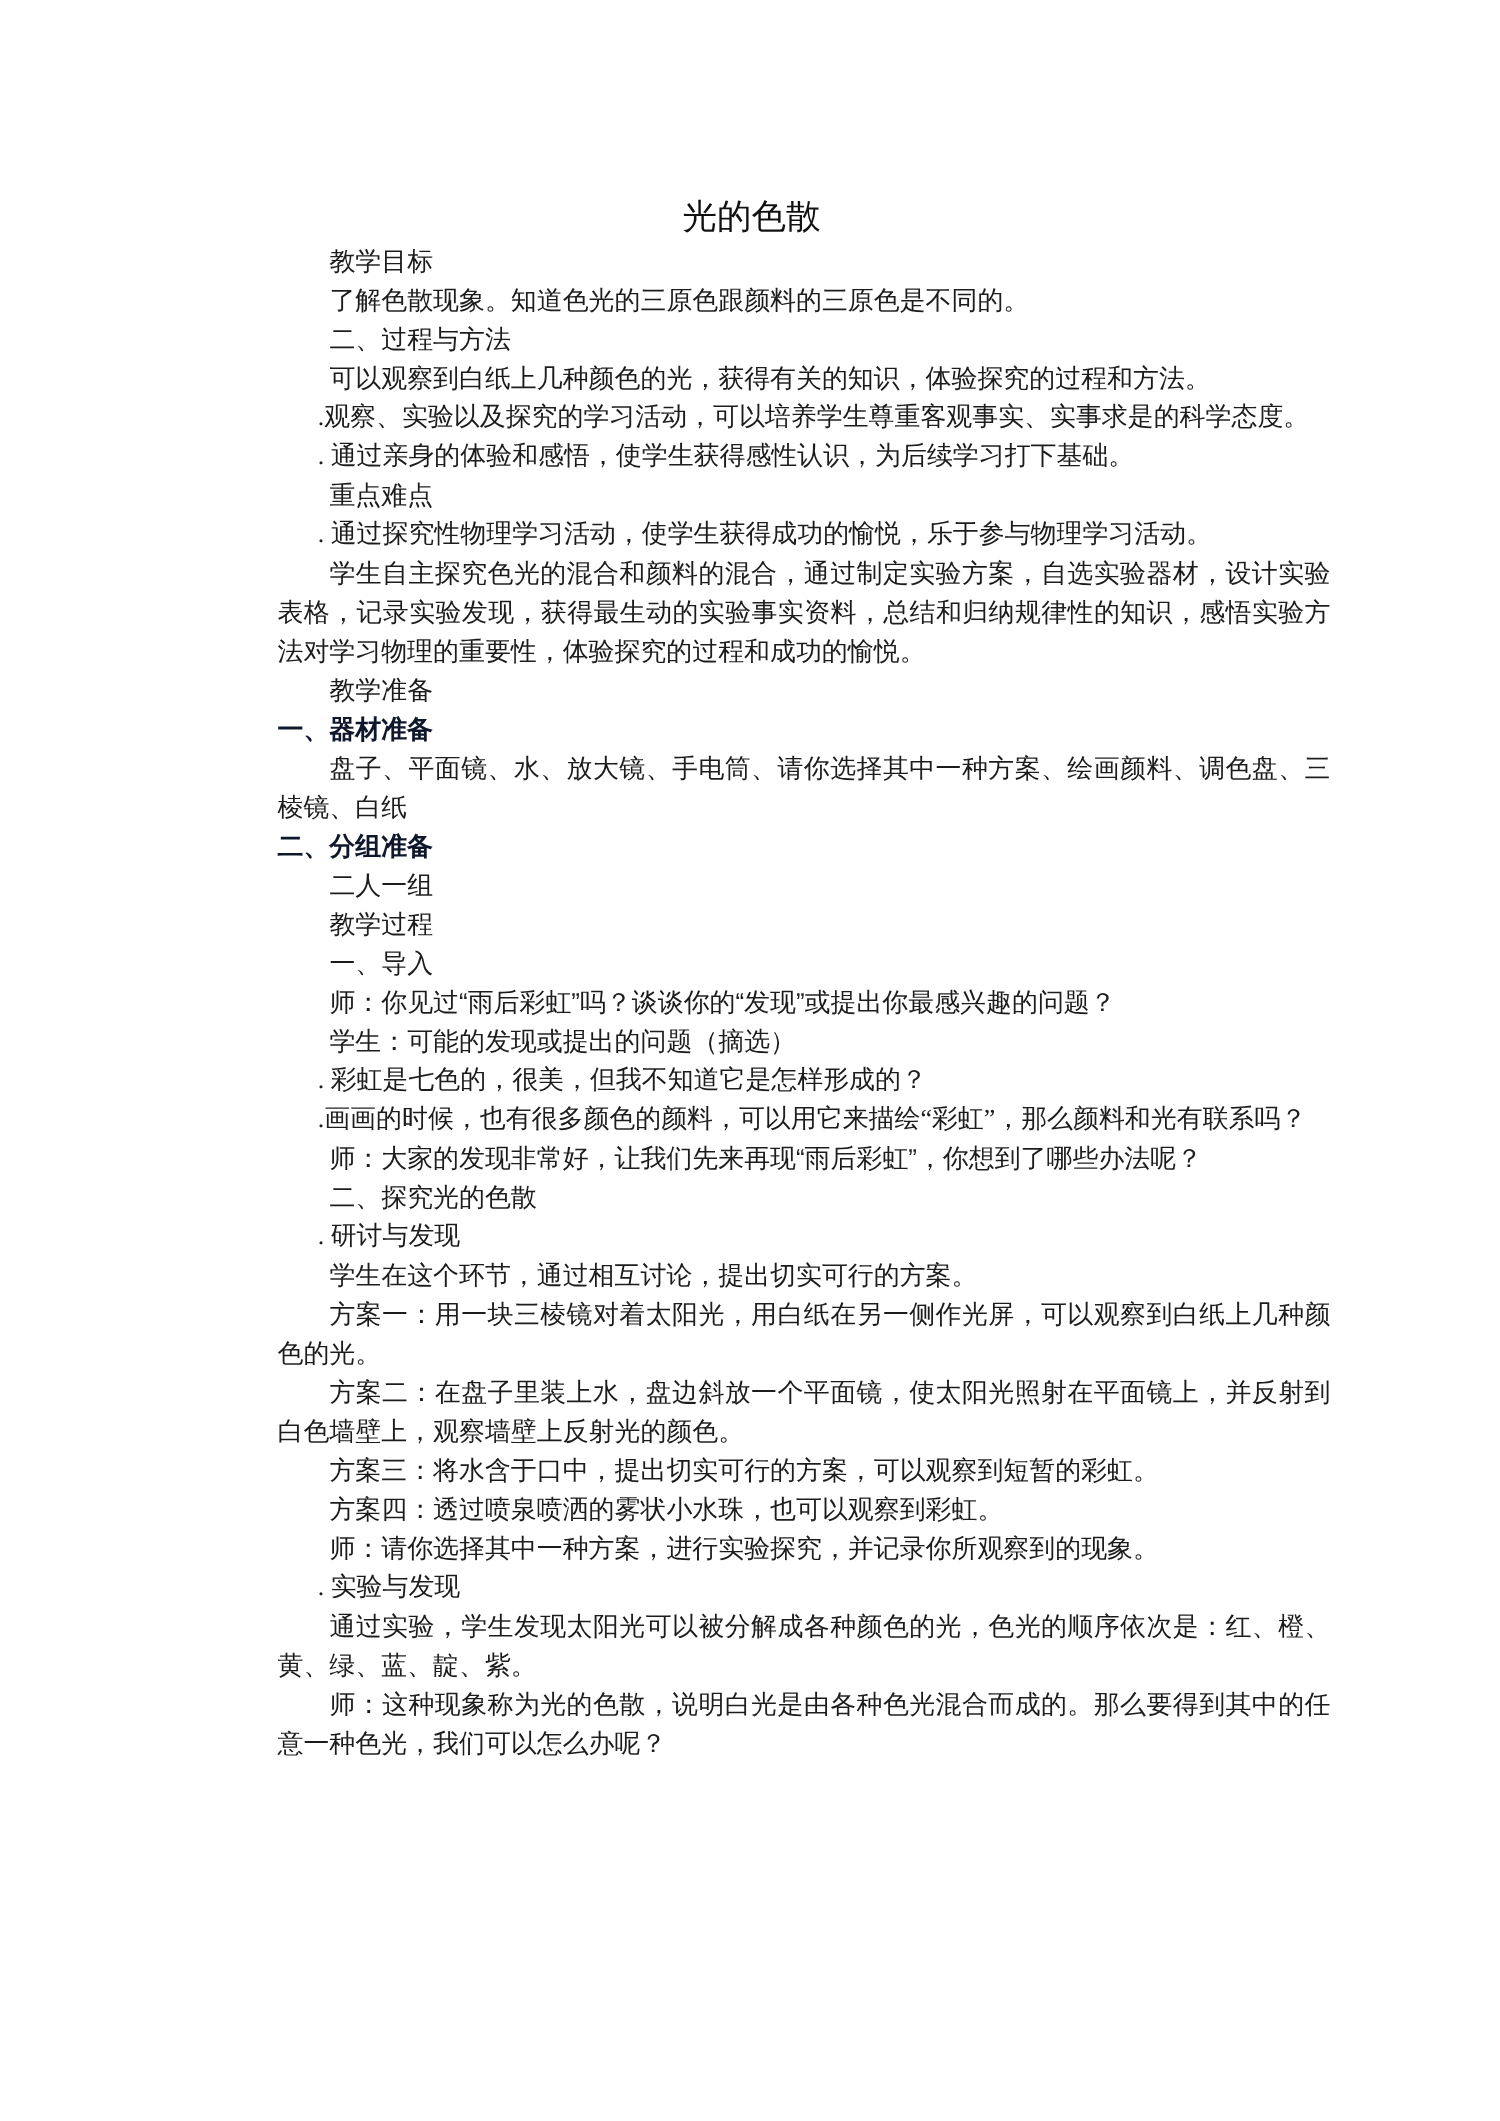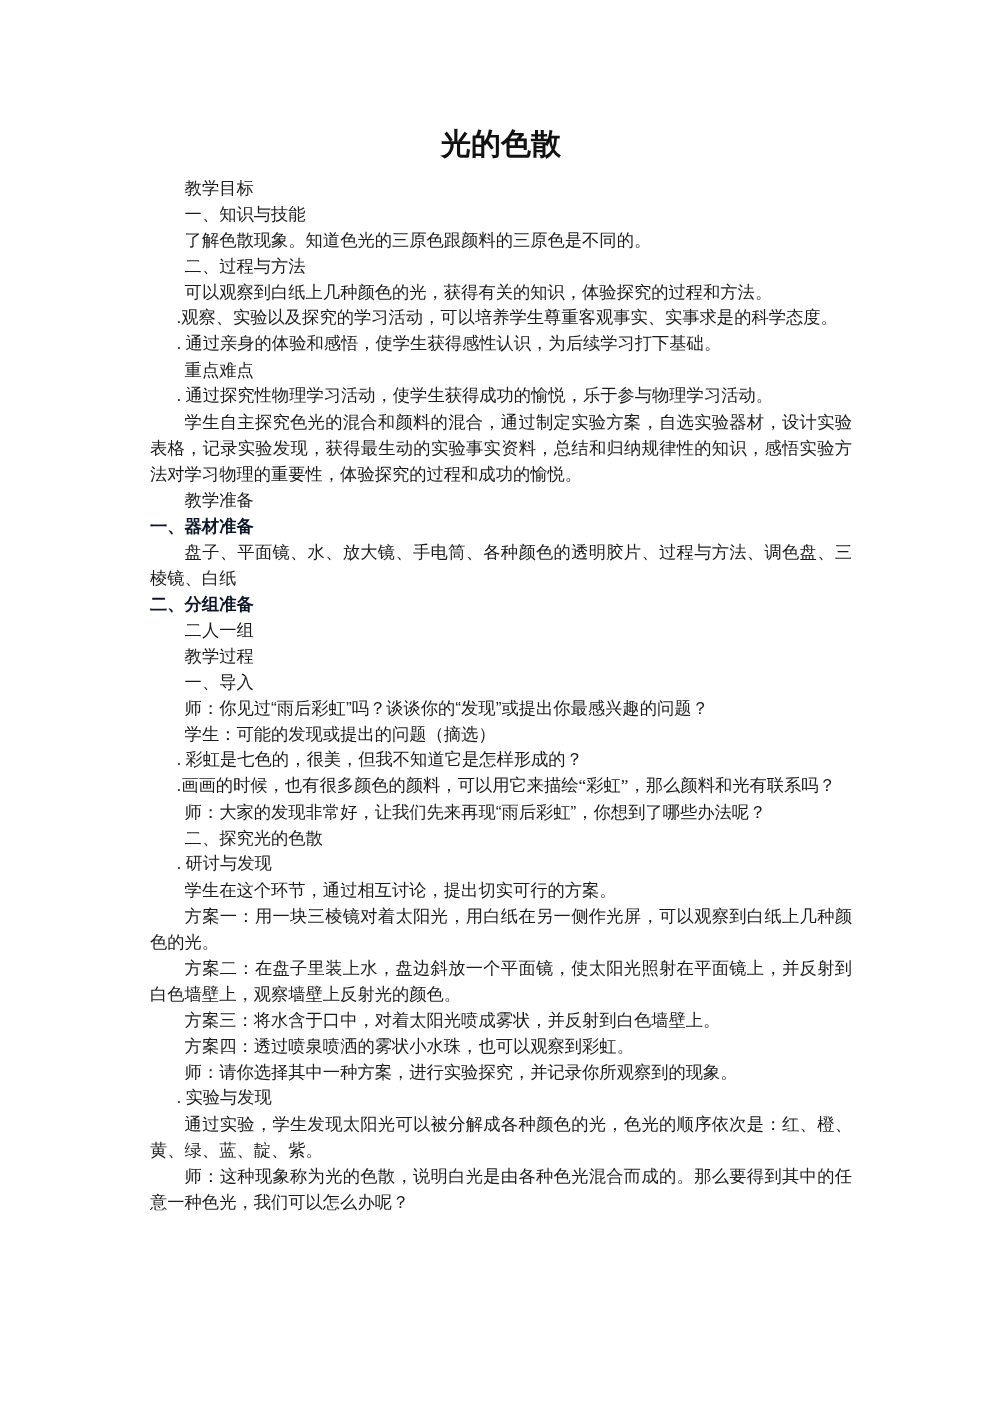--- a/index.html
+++ b/index.html
@@ -9,73 +9,72 @@
     height: 1414px;
     margin: 0 auto;
     background: #ffffff;
     box-sizing: border-box;
     padding: 131px 148px 0 150px;
     font-family: "Liberation Sans", "DejaVu Sans", sans-serif;
     color: #1c1c1c;
     overflow: hidden;
   }
   .doc-title {
-    margin: 0 0 18px 0;
-    font-size: 30px;
+    margin: 0 0 4px 0;
+    font-size: 23px;
     line-height: 26px;
-    font-weight: bold;
+    font-weight: normal;
     text-align: center;
     color: #111111;
   }
-  .doc-body { width: 702px; }
+  .doc-body { width: 702px; margin-left: 35px; }
   .para {
     margin: 0;
     font-size: 17.3px;
     line-height: 26px;
     text-align: justify;
     text-justify: inter-ideograph;
     word-break: break-all;
   }
   .para.indent  { text-indent: 2em; }
   .para.dot     { text-indent: 1.55em; font-family: Liberation Serif, serif; }
   .para.heading { text-indent: 0; font-weight: bold; color: #0f172a; }
 </style>
 </head>
 <body>
 
 <div class="page">
   <h1 class="doc-title">光的色散</h1>
   <div class="doc-body">
       <p class="para indent">教学目标</p>
-      <p class="para indent">一、知识与技能</p>
       <p class="para indent">了解色散现象。知道色光的三原色跟颜料的三原色是不同的。</p>
       <p class="para indent">二、过程与方法</p>
       <p class="para indent">可以观察到白纸上几种颜色的光，获得有关的知识，体验探究的过程和方法。</p>
       <p class="para dot">.观察、实验以及探究的学习活动，可以培养学生尊重客观事实、实事求是的科学态度。</p>
       <p class="para dot">. 通过亲身的体验和感悟，使学生获得感性认识，为后续学习打下基础。</p>
       <p class="para indent">重点难点</p>
       <p class="para dot">. 通过探究性物理学习活动，使学生获得成功的愉悦，乐于参与物理学习活动。</p>
       <p class="para indent">学生自主探究色光的混合和颜料的混合，通过制定实验方案，自选实验器材，设计实验表格，记录实验发现，获得最生动的实验事实资料，总结和归纳规律性的知识，感悟实验方法对学习物理的重要性，体验探究的过程和成功的愉悦。</p>
       <p class="para indent">教学准备</p>
       <p class="para heading">一、器材准备</p>
-      <p class="para indent">盘子、平面镜、水、放大镜、手电筒、各种颜色的透明胶片、过程与方法、调色盘、三棱镜、白纸</p>
+      <p class="para indent">盘子、平面镜、水、放大镜、手电筒、请你选择其中一种方案、绘画颜料、调色盘、三棱镜、白纸</p>
       <p class="para heading">二、分组准备</p>
       <p class="para indent">二人一组</p>
       <p class="para indent">教学过程</p>
       <p class="para indent">一、导入</p>
       <p class="para indent">师：你见过“雨后彩虹”吗？谈谈你的“发现”或提出你最感兴趣的问题？</p>
       <p class="para indent">学生：可能的发现或提出的问题（摘选）</p>
       <p class="para dot">. 彩虹是七色的，很美，但我不知道它是怎样形成的？</p>
       <p class="para dot">.画画的时候，也有很多颜色的颜料，可以用它来描绘“彩虹”，那么颜料和光有联系吗？</p>
       <p class="para indent">师：大家的发现非常好，让我们先来再现“雨后彩虹”，你想到了哪些办法呢？</p>
       <p class="para indent">二、探究光的色散</p>
       <p class="para dot">. 研讨与发现</p>
       <p class="para indent">学生在这个环节，通过相互讨论，提出切实可行的方案。</p>
       <p class="para indent">方案一：用一块三棱镜对着太阳光，用白纸在另一侧作光屏，可以观察到白纸上几种颜色的光。</p>
       <p class="para indent">方案二：在盘子里装上水，盘边斜放一个平面镜，使太阳光照射在平面镜上，并反射到白色墙壁上，观察墙壁上反射光的颜色。</p>
-      <p class="para indent">方案三：将水含于口中，对着太阳光喷成雾状，并反射到白色墙壁上。</p>
+      <p class="para indent">方案三：将水含于口中，提出切实可行的方案，可以观察到短暂的彩虹。</p>
       <p class="para indent">方案四：透过喷泉喷洒的雾状小水珠，也可以观察到彩虹。</p>
       <p class="para indent">师：请你选择其中一种方案，进行实验探究，并记录你所观察到的现象。</p>
       <p class="para dot">. 实验与发现</p>
       <p class="para indent">通过实验，学生发现太阳光可以被分解成各种颜色的光，色光的顺序依次是：红、橙、黄、绿、蓝、靛、紫。</p>
       <p class="para indent">师：这种现象称为光的色散，说明白光是由各种色光混合而成的。那么要得到其中的任意一种色光，我们可以怎么办呢？</p>
     </div>
 </div>
 
 </body></html>

